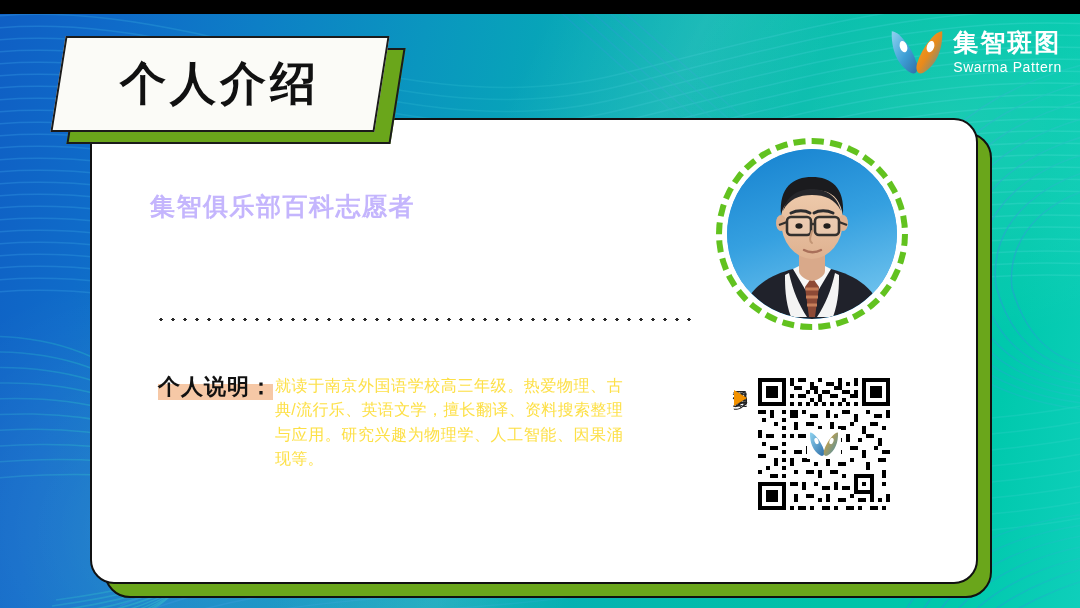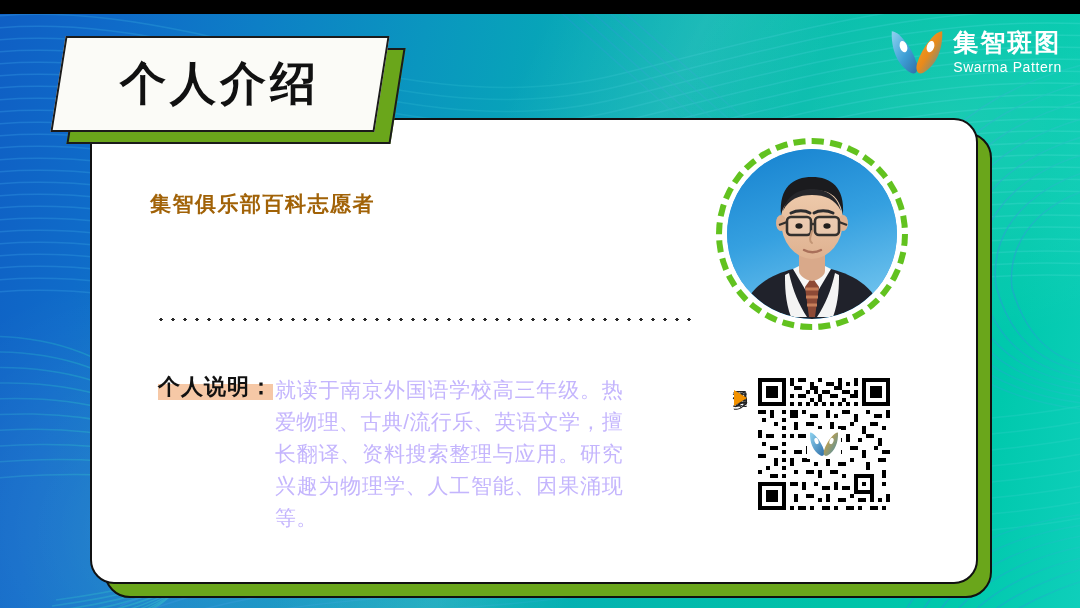--- a/index.html
+++ b/index.html
@@ -159,23 +159,23 @@
     z-index: 1;
     font-size: 54px;
     font-weight: bold;
     color: #111;
     letter-spacing: 3px;
     line-height: 1.05;
     white-space: nowrap;
   }
   .name-sub {
     margin-top: 8px;
-    font-size: 21px;
+    font-size: 25px;
     font-weight: bold;
-    color: #a16207;
+    color: #c4b5fd;
     letter-spacing: 1.5px;
     white-space: nowrap;
   }
 
   
   .divider {
     position: absolute;
     left: 155px;
     top: 303px;
     width: 536px;
@@ -211,23 +211,23 @@
   .desc-label {
     position: relative;
     z-index: 1;
     font-size: 22px;
     font-weight: bold;
     color: #111;
     letter-spacing: 1px;
     white-space: nowrap;
   }
   .desc-body {
-    font-size: 21px;
+    font-size: 16px;
     line-height: 1.52;
-    color: #c4b5fd;
+    color: #fde047;
     letter-spacing: .3px;
     text-align: justify;
     width: 348px;
     margin-top: 2px;
   }
 
   
   .avatar-wrap {
     position: absolute;
     left: 716px;

